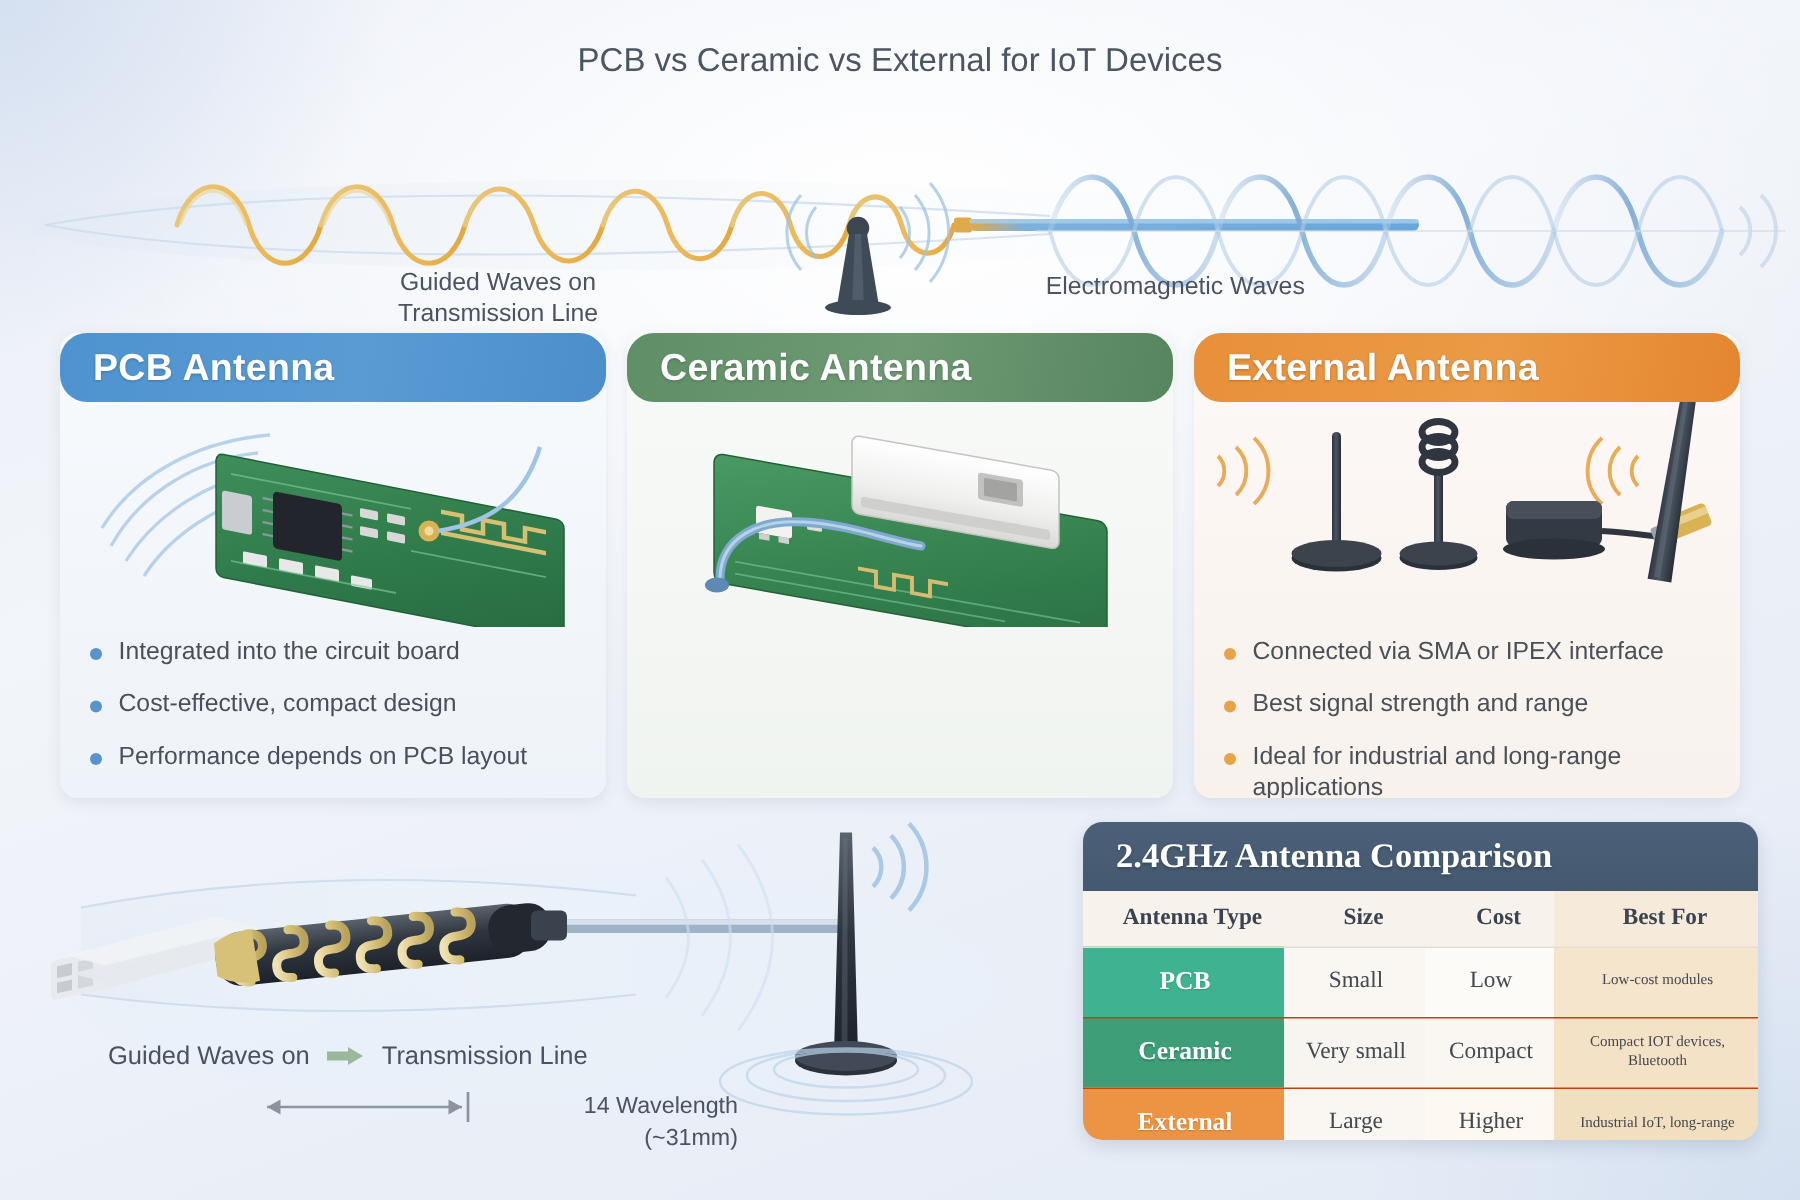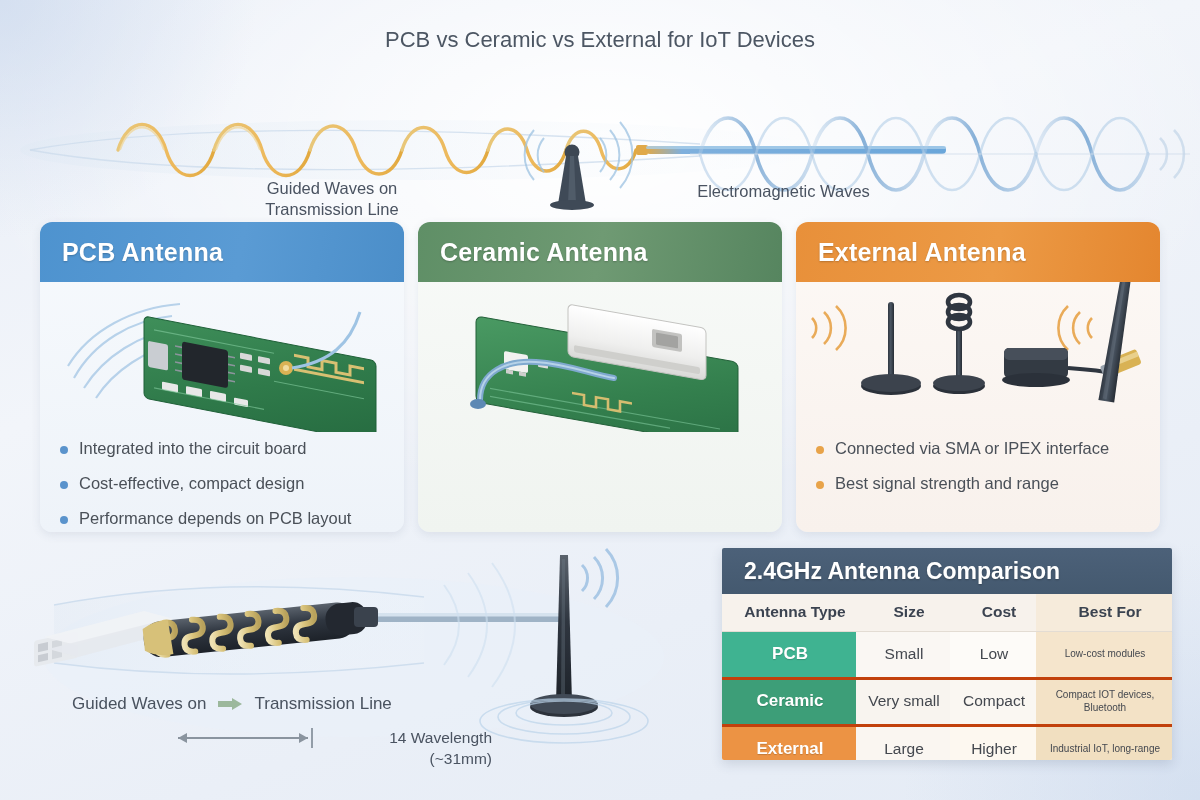--- a/index.html
+++ b/index.html
@@ -49,24 +49,25 @@
 
   
   .cards { position:absolute; left:40px; top:222px; width:1120px; height:310px;
            display:flex; gap:14px; }
   .card {
     flex:1 1 0; border-radius:12px; overflow:hidden; position:relative;
     box-shadow: 0 3px 10px rgba(60,80,110,.10);
     background:#fbfcfe;
   }
   .card-head {
-    height:60px; display:flex; align-items:center; padding:0 22px;
+    height:46px; display:flex; align-items:center; padding:0 22px;
     font-size:25px; font-weight:700; color:#ffffff;
     text-shadow: 0 1px 2px rgba(0,0,0,.22);
     letter-spacing:.2px;
+    border-radius:18px;
   }
   .card.pcb .card-head      { background:linear-gradient(100deg,#4e93cf 0%,#5a9bd4 55%,#4b8ec9 100%); }
   .card.ceramic .card-head  { background:linear-gradient(100deg,#5f8f66 0%,#6f9a73 50%,#56855f 100%); }
   .card.external .card-head { background:linear-gradient(100deg,#e8903a 0%,#ec9a45 55%,#e4862f 100%); }
 
   .card.pcb      { background:linear-gradient(180deg,#f7fafd 0%,#eef3f9 100%); }
   .card.ceramic  { background:linear-gradient(180deg,#f8faf8 0%,#f0f4f0 100%); }
   .card.external { background:linear-gradient(180deg,#fdf9f6 0%,#f8f1ec 100%); }
 
   .card-art { height:150px; position:relative; overflow:hidden; }
@@ -93,42 +94,43 @@
   .green-arrow { width:26px; height:12px; flex:0 0 26px; }
 
   .wl-label {
     position:absolute; left:352px; top:728px; width:140px;
     text-align:right; font-size:15.5px; color:#4a5361; line-height:1.35;
   }
 
   
   .table-wrap {
     position:absolute; left:722px; top:548px; width:450px; height:212px;
-    border-radius:2px; overflow:hidden;
+    border-radius:13px; overflow:hidden;
     box-shadow: 0 4px 12px rgba(50,70,100,.16);
     background:#fdfaf6;
+    font-family:Liberation Serif, serif;
   }
   .table-title {
     height:46px; background:linear-gradient(180deg,#4c6179 0%,#44596f 100%);
     color:#fff; font-size:23px; font-weight:700; display:flex; align-items:center;
     padding-left:22px; text-shadow:0 1px 2px rgba(0,0,0,.25);
   }
   table { width:100%; border-collapse:collapse; table-layout:fixed; }
   th, td { text-align:center; vertical-align:middle; }
   thead th {
     height:37px; font-size:15.5px; font-weight:700; color:#3b4350;
     background:#f7f2ec; padding-left:12px;
     border-bottom:1px solid #e3dcd3;
   }
   thead th:nth-child(1) { width:134px; }
   thead th:nth-child(2) { width:94px; }
   thead th:nth-child(3) { width:86px; }
   thead th:nth-child(4) { background:#f6ebdb; }
   tbody td { font-size:15.5px; color:#44484f; padding:5px 10px 5px 12px;
-             border-bottom:3px solid #c2410c; line-height:1.22; }
+             border-bottom:1px solid #c2410c; line-height:1.22; }
   tbody tr:last-child td { border-bottom:none; }
   td.type { color:#ffffff; font-weight:700; font-size:17px;
             text-shadow:0 1px 1px rgba(0,0,0,.18); }
   tr.r-pcb td.type      { background:#3fb391; }
   tr.r-ceramic td.type  { background:#3d9e78; }
   tr.r-external td.type { background:#ec9344; }
   tr.r-pcb td.size      { background:#faf7f3; }
   tr.r-ceramic td.size  { background:#f8f4ef; }
   tr.r-external td.size { background:#faf6f1; }
   tr.r-pcb td.cost      { background:#fdfbf8; }
@@ -421,20 +423,24 @@
       </svg>
     </div>
     <div class="bullets">
       <div class="bullet">
         <span class="dot"></span>
         <span class="bullet-text">Connected via SMA or IPEX interface</span>
       </div>
       <div class="bullet">
         <span class="dot"></span>
         <span class="bullet-text">Best signal strength and range</span>
+      </div>
+      <div class="bullet">
+        <span class="dot"></span>
+        <span class="bullet-text">Ideal for industrial and long-range applications</span>
       </div>
     </div>
   </div>
 </div>
 
 <div class="bottom-art">
   <svg width="700" height="250" viewBox="0 0 700 250" xmlns="http://www.w3.org/2000/svg">
     <defs>
       <linearGradient id="goldCoil" x1="0" y1="0" x2="1" y2="0">
         <stop offset="0%" stop-color="#efe2b4"></stop>

